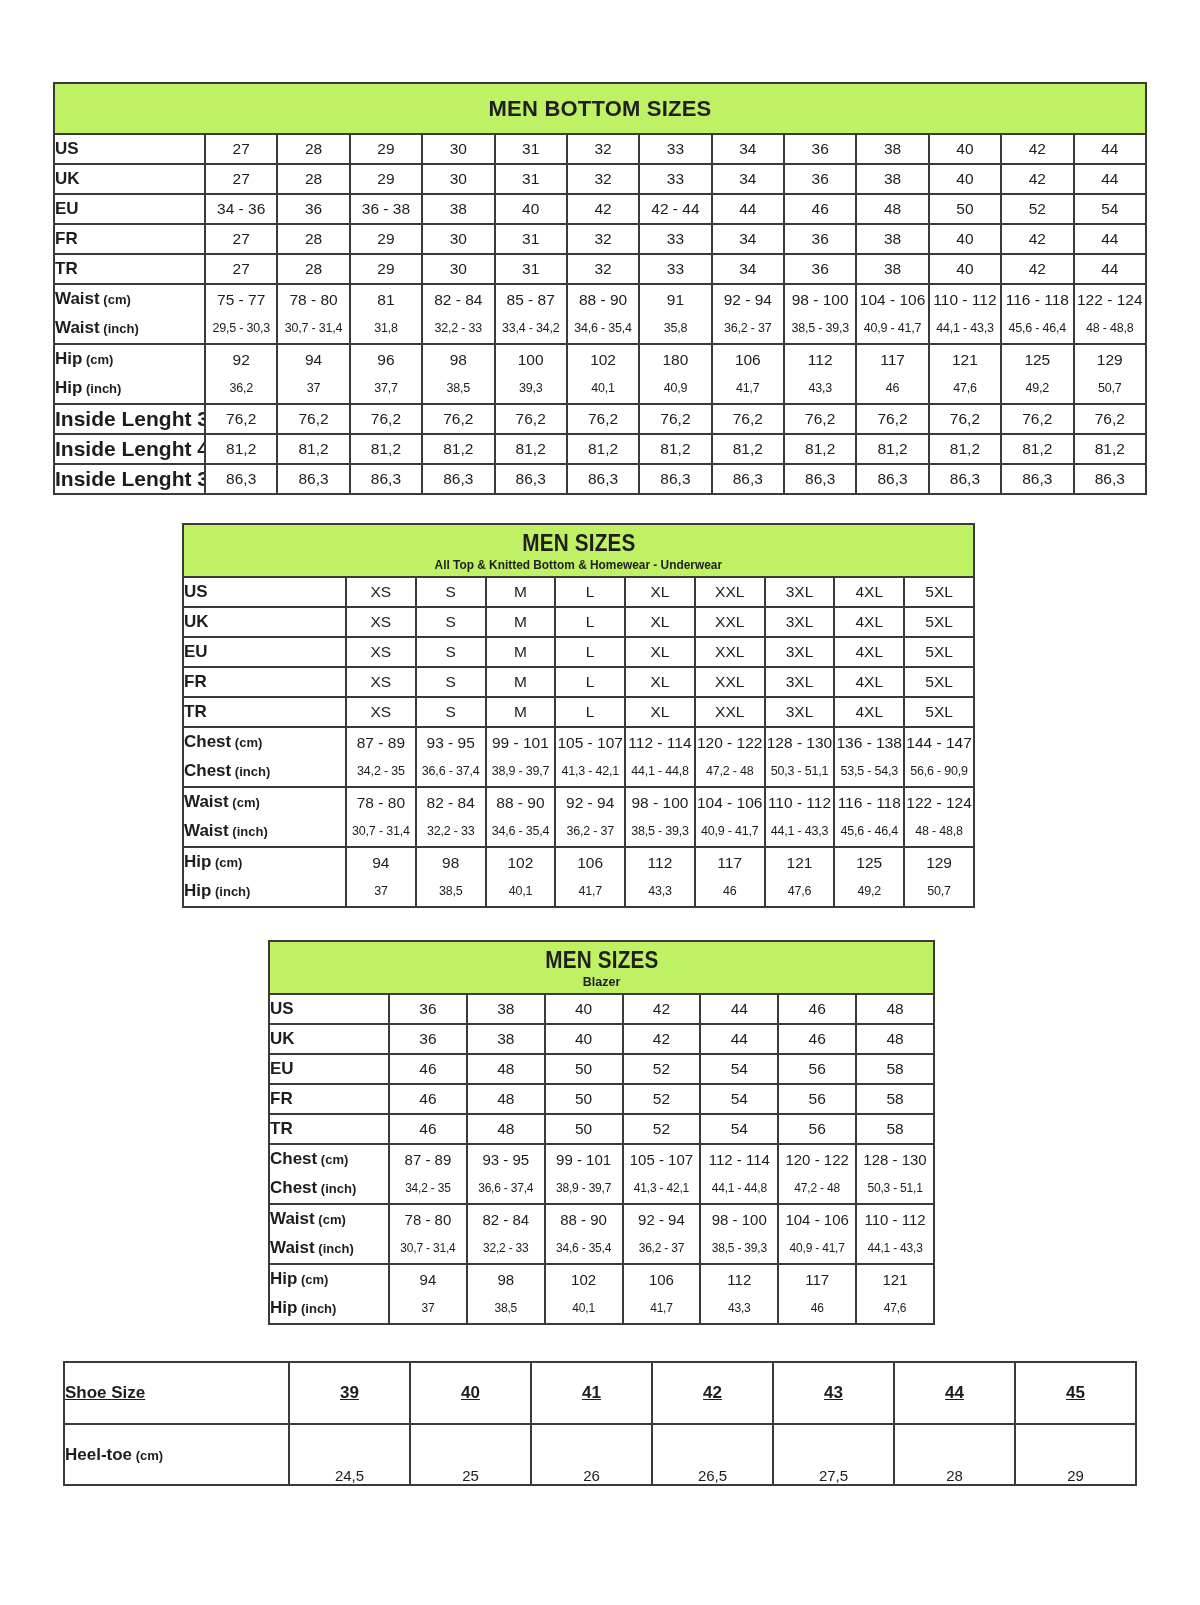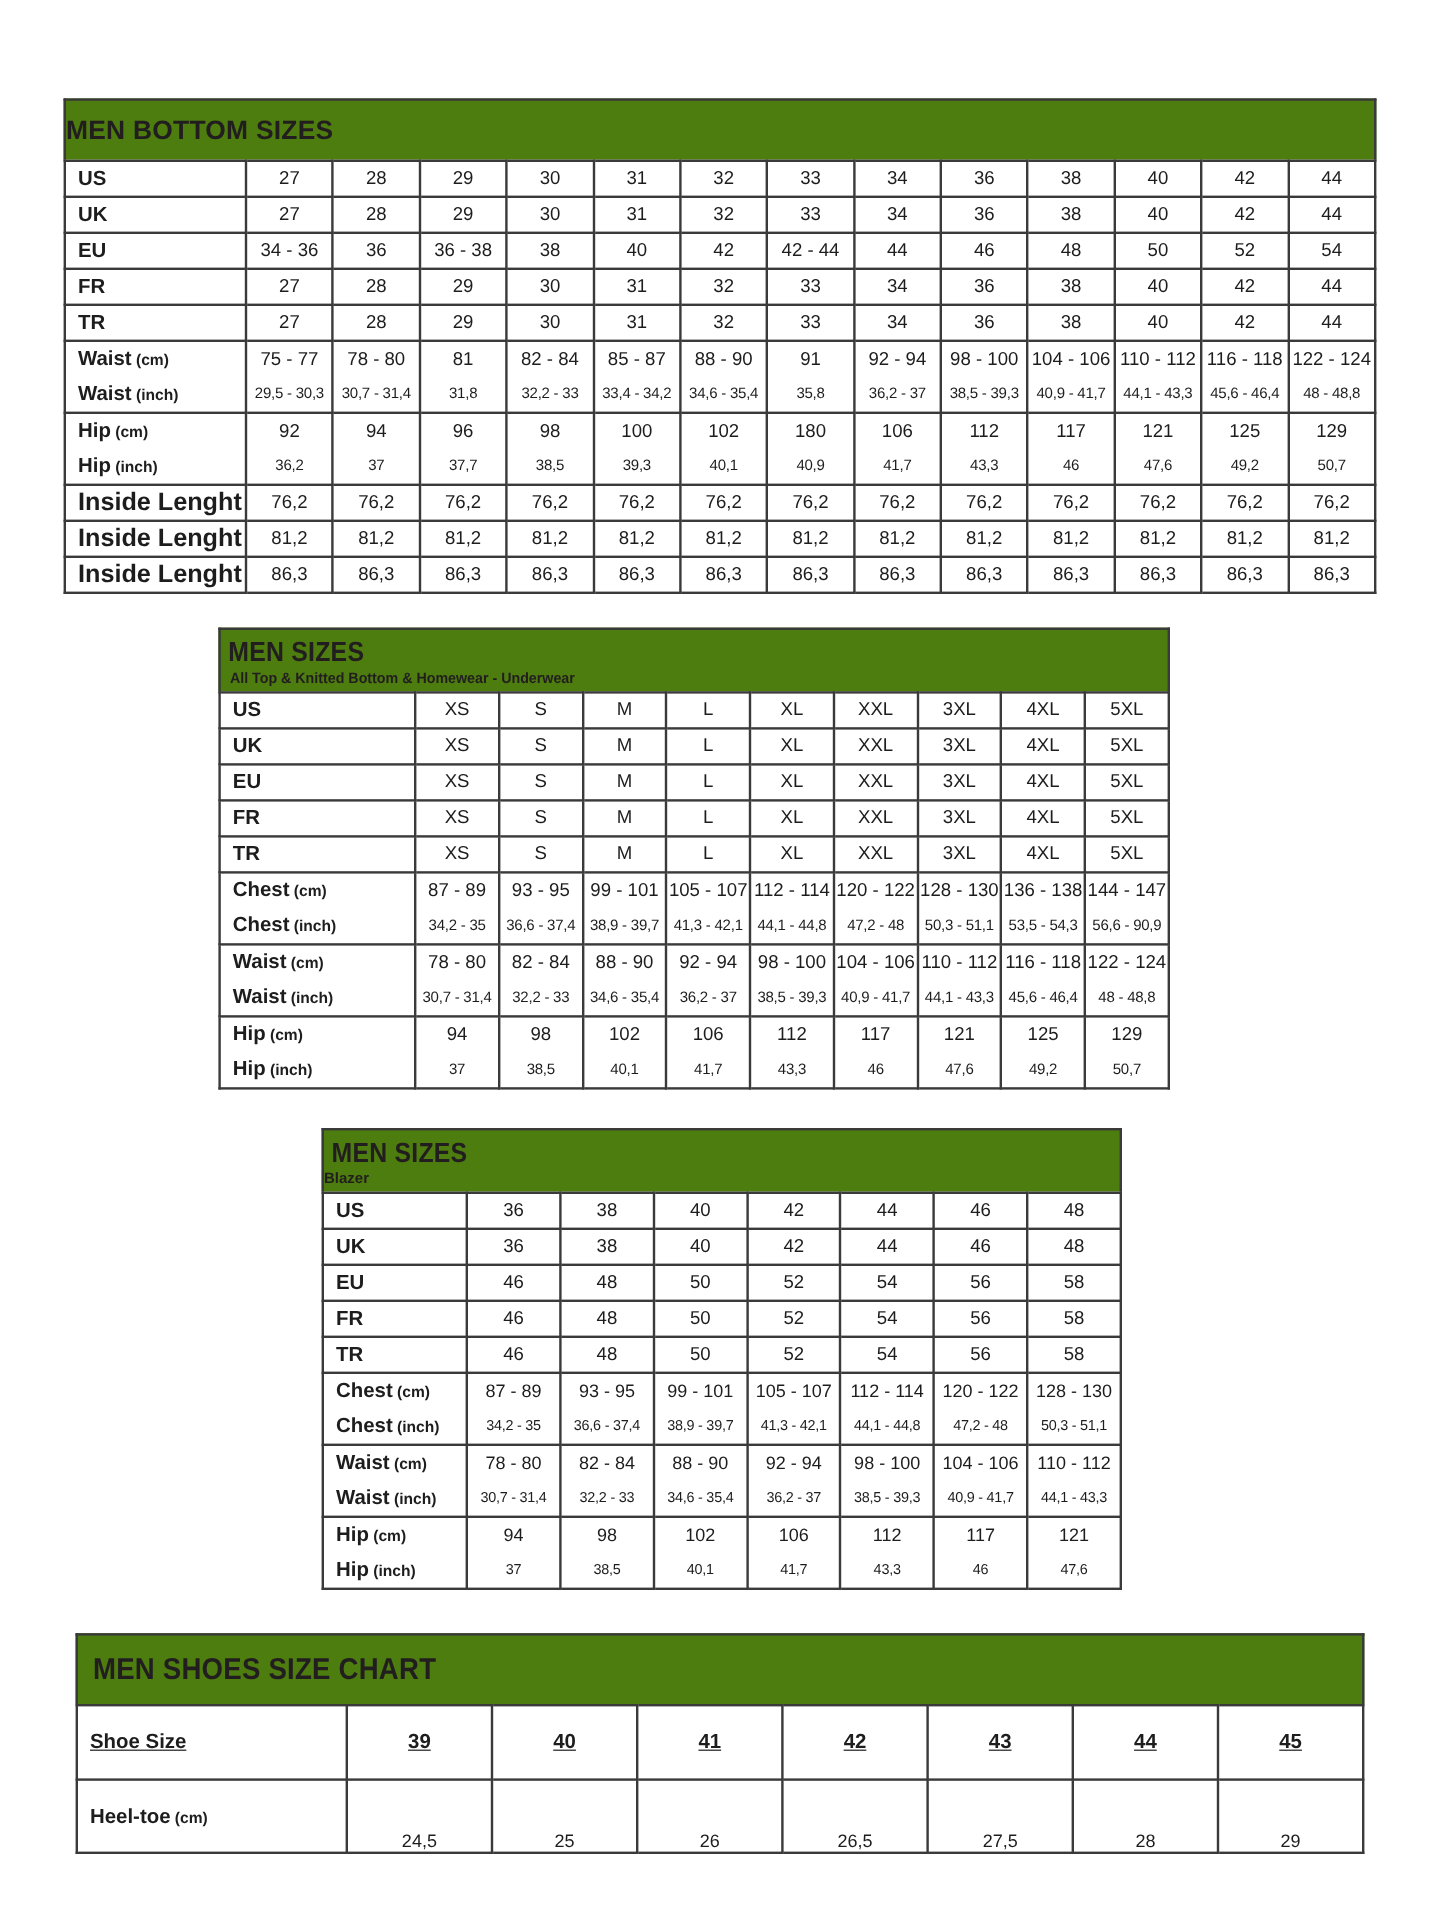--- a/index.html
+++ b/index.html
@@ -1,28 +1,28 @@
 <!DOCTYPE html>
 <html><head>
 <meta charset="utf-8">
 <style>
   html,body{margin:0;padding:0;background:#ffffff;}
   body{font-family:"Liberation Sans","DejaVu Sans",sans-serif;color:#1d1d1d;}
   .page{position:relative;width:1200px;height:1605px;background:#ffffff;overflow:hidden;}
 
   .size-table{position:absolute;background:#ffffff;}
-  .table-header{background:#4d7c0f;border:2px solid #3a3a3a;border-bottom:0;
-    display:flex;flex-direction:column;justify-content:center;align-items:flex-start;text-align:center;}
+  .table-header{background:#bef264;border:2px solid #3a3a3a;border-bottom:0;
+    display:flex;flex-direction:column;justify-content:center;align-items:center;text-align:center;}
   .table-title{font-weight:700;color:#221e1f;display:inline-block;letter-spacing:.2px;}
   .table-subtitle{font-weight:700;color:#221e1f;display:inline-block;font-size:12.5px;margin-top:1px;}
   .table-subtitle:empty{display:none;}
 
   table{border-collapse:collapse;width:100%;table-layout:fixed;}
   td{border:2px solid #3a3a3a;text-align:center;vertical-align:middle;padding:0;overflow:hidden;}
-  .label-cell{text-align:left;padding-left:10px;}
+  .label-cell{text-align:left;padding-left:0;}
   .lbl{font-weight:700;font-size:17px;}
   .unit{font-weight:700;font-size:13px;}
   .val-line,.lbl-line{white-space:nowrap;}
   tr.pair .val-line,tr.pair .lbl-line{line-height:28px;}
 
   
   .val-line.size{font-size:15.5px;}
   .val-line.cm{font-size:15.5px;}
   .val-line.inch{font-size:12.5px;letter-spacing:-0.2px;}
   .val-line.shoe{font-size:17px;font-weight:700;}
@@ -1120,24 +1120,20 @@
             <td class="value-cell">
               <div class="val-line cm">121</div>
               <div class="val-line inch">47,6</div>
             </td>
           </tr>
         </tbody>
       </table>
   </section>
 
   <section class="size-table t4">
-    <div class="table-header">
-      <div class="table-title">MEN SHOES SIZE CHART</div>
-
-    </div>
     <table>
         <colgroup>
           <col class="c-label">
           <col>
           <col>
           <col>
           <col>
           <col>
           <col>
           <col>

